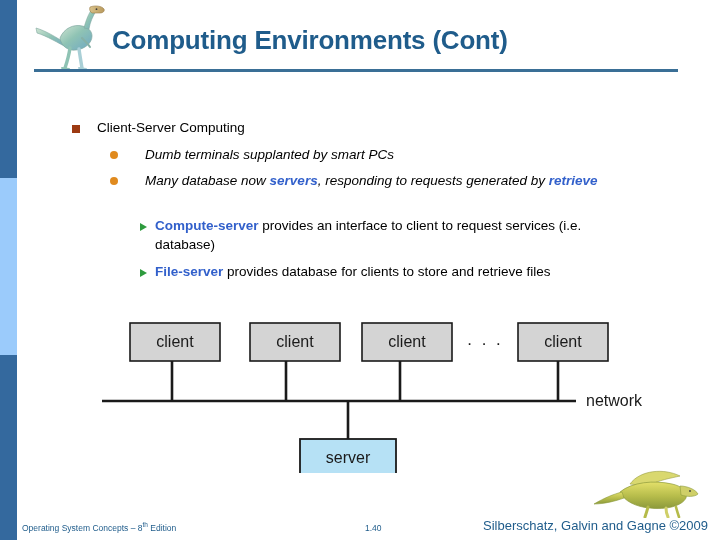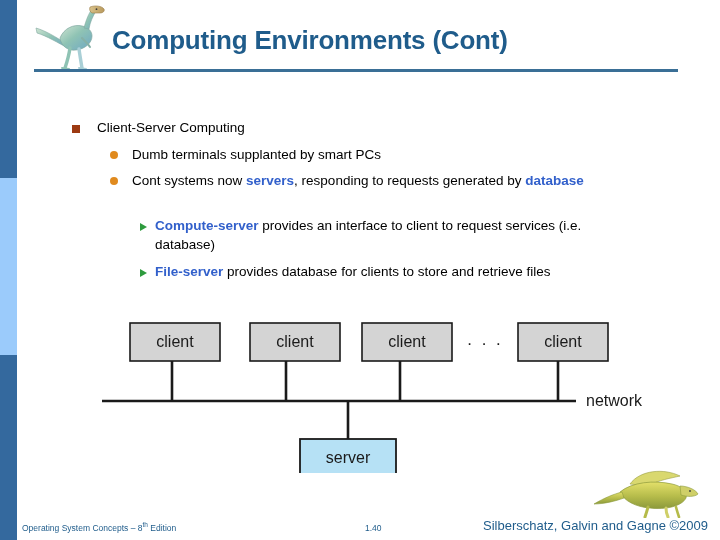--- a/index.html
+++ b/index.html
@@ -87,21 +87,21 @@
     color: #000000;
     line-height: 1.38;
   }
   .lvl2 .mk {
     position: absolute;
     left: 0; top: 5px;
     width: 8px; height: 8px;
     border-radius: 50%;
     background: #E08A1E;
   }
-  .lvl2 .tx { display: block; margin-left: 22px; }
+  .lvl2 .tx { display: block; margin-left: 35px; font-style: italic; }
 
   .lvl3 {
     position: absolute;
     left: 140px;
     font-size: 13.5px;
     color: #000000;
     line-height: 1.40;
   }
   .lvl3 .mk {
     position: absolute;
@@ -205,21 +205,21 @@
   <span class="tx">Client-Server Computing</span>
 </div>
 
 <div class="lvl2" style="top:146px; width:540px;">
   <span class="mk"></span>
   <span class="tx">Dumb terminals supplanted by smart PCs</span>
 </div>
 
 <div class="lvl2" style="top:172px; width:540px;">
   <span class="mk"></span>
-  <span class="tx"><span>Cont systems now </span><span class="blue-bold">servers</span><span>, responding to requests generated by </span><span class="blue-bold">database</span></span>
+  <span class="tx"><span>Many database now </span><span class="blue-bold">servers</span><span>, responding to requests generated by </span><span class="blue-bold">retrieve</span></span>
 </div>
 
 <div class="lvl3" style="top:217px; width:500px;">
   <span class="mk"></span>
   <span class="tx"><span class="blue-bold">Compute-server</span><span> provides an interface to client to request services (i.e. database)</span></span>
 </div>
 
 <div class="lvl3" style="top:263px; width:500px;">
   <span class="mk"></span>
   <span class="tx"><span class="blue-bold">File-server</span><span> provides database for clients to store and retrieve files</span></span>

